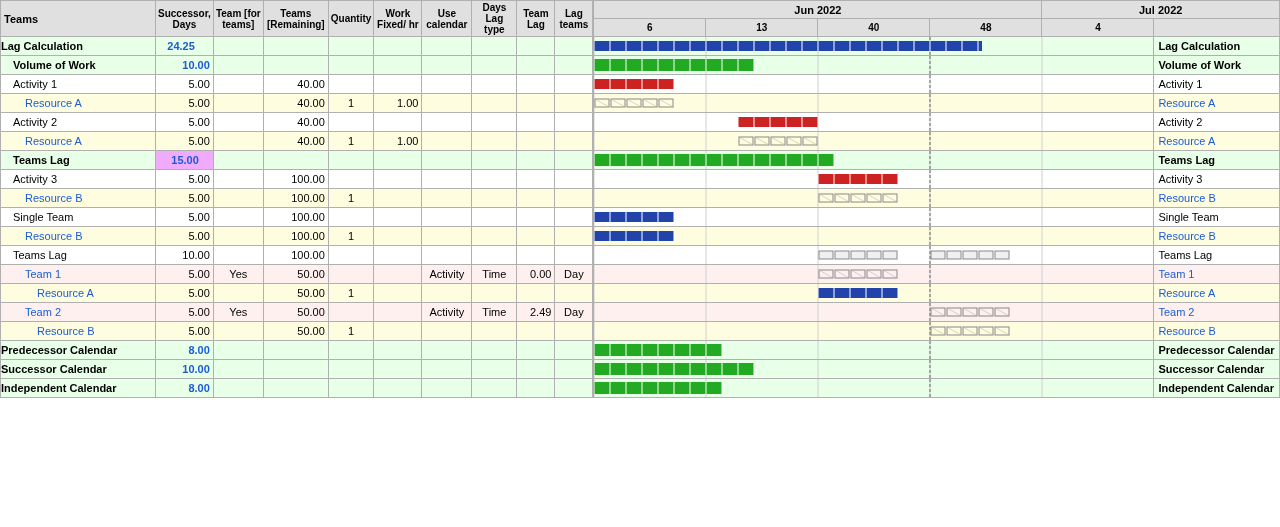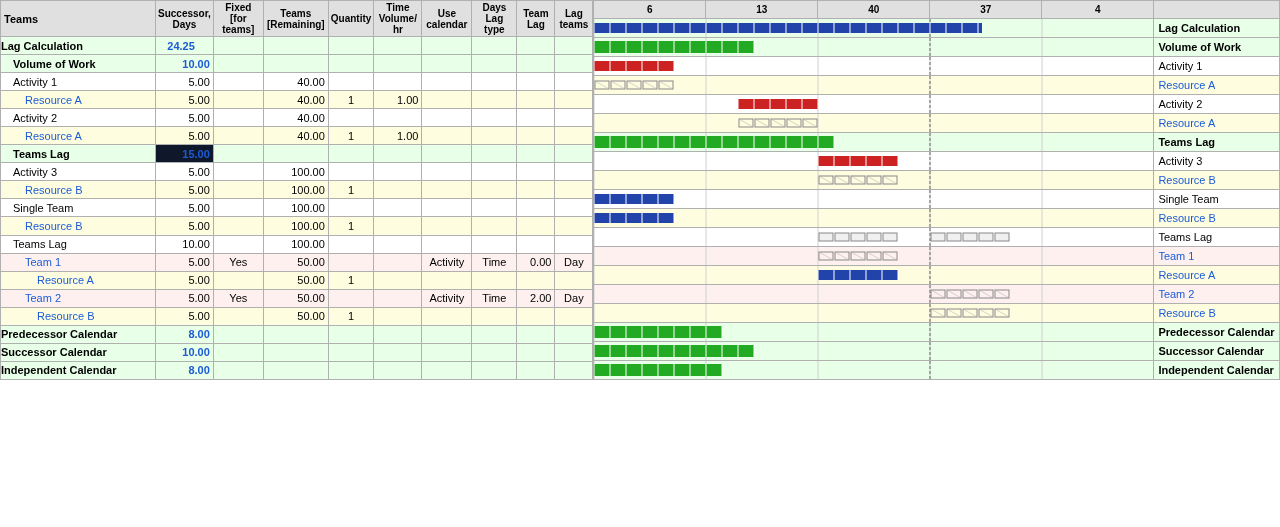--- a/index.html
+++ b/index.html
@@ -33,24 +33,24 @@
       <col style="width:48px">
       <col style="width:50px">
       <col style="width:45px">
       <col style="width:38px">
       <col style="width:38px">
     </colgroup>
     <thead>
       <tr>
         <th style="background:#e0e0e0;padding:1px 3px;text-align:left;">Teams</th>
         <th style="background:#e0e0e0;padding:1px 2px;text-align:center;font-size:10px;">Successor, Days</th>
-        <th style="background:#e0e0e0;padding:1px 2px;text-align:center;font-size:10px;">Fixed [for teams]</th>
+        <th style="background:#e0e0e0;padding:1px 2px;text-align:center;font-size:10px;">Team [for teams]</th>
         <th style="background:#e0e0e0;padding:1px 2px;text-align:center;font-size:10px;">Teams [Remaining]</th>
         <th style="background:#e0e0e0;padding:1px 2px;text-align:center;font-size:10px;">Quantity</th>
-        <th style="background:#e0e0e0;padding:1px 2px;text-align:center;font-size:10px;">Time Volume/ hr</th>
+        <th style="background:#e0e0e0;padding:1px 2px;text-align:center;font-size:10px;">Work Fixed/ hr</th>
         <th style="background:#e0e0e0;padding:1px 2px;text-align:center;font-size:10px;">Use calendar</th>
         <th style="background:#e0e0e0;padding:1px 2px;text-align:center;font-size:10px;">Days Lag type</th>
         <th style="background:#e0e0e0;padding:1px 2px;text-align:center;font-size:10px;">Team Lag</th>
         <th style="background:#e0e0e0;padding:1px 2px;text-align:center;font-size:10px;">Lag teams</th>
       </tr>
     </thead>
     <tbody id="left-tbody">
     <tr>
           <td style="background: rgb(232, 255, 232); font-weight: bold; padding-top: 1px; padding-bottom: 1px; padding-right: 2px; font-size: 11px;">Lag Calculation</td>
           <td style="background: rgb(232, 255, 232); color: rgb(26, 92, 214); font-weight: bold; text-align: right; padding-right: 18px; font-size: 11px;">24.25</td>
@@ -118,21 +118,21 @@
           <td style="background: rgb(255, 253, 224); text-align: right; padding-right: 3px; font-size: 11px;">40.00</td>
           <td style="background: rgb(255, 253, 224); text-align: center; font-size: 11px;">1</td>
           <td style="background: rgb(255, 253, 224); text-align: right; padding-right: 3px; font-size: 11px;">1.00</td>
           <td style="background: rgb(255, 253, 224); text-align: center; font-size: 11px;"></td>
           <td style="background: rgb(255, 253, 224); text-align: center; font-size: 11px;"></td>
           <td style="background: rgb(255, 253, 224); text-align: right; padding-right: 3px; font-size: 11px;"></td>
           <td style="background: rgb(255, 253, 224); text-align: center; font-size: 11px;"></td>
         </tr>
         <tr>
           <td style="background: rgb(232, 255, 232); padding: 1px 2px 1px 12px; font-weight: bold; font-size: 11px;">Teams Lag</td>
-          <td style="background: #0f172a; color: rgb(26, 92, 214); font-weight: bold; text-align: right; padding-right: 3px; font-size: 11px;">15.00</td>
+          <td style="background: #f0abfc; color: rgb(26, 92, 214); font-weight: bold; text-align: right; padding-right: 14px; font-size: 11px;">15.00</td>
           <td style="background: rgb(232, 255, 232); text-align: center; font-size: 11px;"></td>
           <td style="background: rgb(232, 255, 232); text-align: right; padding-right: 3px; font-size: 11px;"></td>
           <td style="background: rgb(232, 255, 232); text-align: center; font-size: 11px;"></td>
           <td style="background: rgb(232, 255, 232); text-align: right; padding-right: 3px; font-size: 11px;"></td>
           <td style="background: rgb(232, 255, 232); text-align: center; font-size: 11px;"></td>
           <td style="background: rgb(232, 255, 232); text-align: center; font-size: 11px;"></td>
           <td style="background: rgb(232, 255, 232); text-align: right; padding-right: 3px; font-size: 11px;"></td>
           <td style="background: rgb(232, 255, 232); text-align: center; font-size: 11px;"></td>
         </tr>
         <tr>
@@ -221,21 +221,21 @@
         </tr>
         <tr>
           <td style="background: rgb(255, 240, 240); padding: 1px 2px 1px 24px; color: rgb(26, 92, 214); font-size: 11px;">Team 2</td>
           <td style="background: rgb(255, 240, 240); text-align: right; padding-right: 3px; font-size: 11px;">5.00</td>
           <td style="background: rgb(255, 240, 240); text-align: center; font-size: 11px;">Yes</td>
           <td style="background: rgb(255, 240, 240); text-align: right; padding-right: 3px; font-size: 11px;">50.00</td>
           <td style="background: rgb(255, 240, 240); text-align: center; font-size: 11px;"></td>
           <td style="background: rgb(255, 240, 240); text-align: right; padding-right: 3px; font-size: 11px;"></td>
           <td style="background: rgb(255, 240, 240); text-align: center; font-size: 11px;">Activity</td>
           <td style="background: rgb(255, 240, 240); text-align: center; font-size: 11px;">Time</td>
-          <td style="background: rgb(255, 240, 240); text-align: right; padding-right: 3px; font-size: 11px;">2.00</td>
+          <td style="background: rgb(255, 240, 240); text-align: right; padding-right: 3px; font-size: 11px;">2.49</td>
           <td style="background: rgb(255, 240, 240); text-align: center; font-size: 11px;">Day</td>
         </tr>
         <tr>
           <td style="background: rgb(255, 253, 224); padding: 1px 2px 1px 36px; color: rgb(26, 92, 214); font-size: 11px;">Resource B</td>
           <td style="background: rgb(255, 253, 224); text-align: right; padding-right: 3px; font-size: 11px;">5.00</td>
           <td style="background: rgb(255, 253, 224); text-align: center; font-size: 11px;"></td>
           <td style="background: rgb(255, 253, 224); text-align: right; padding-right: 3px; font-size: 11px;">50.00</td>
           <td style="background: rgb(255, 253, 224); text-align: center; font-size: 11px;">1</td>
           <td style="background: rgb(255, 253, 224); text-align: right; padding-right: 3px; font-size: 11px;"></td>
           <td style="background: rgb(255, 253, 224); text-align: center; font-size: 11px;"></td>
@@ -288,24 +288,28 @@
 
         <col style="width:112px">
         <col style="width:112px">
         <col style="width:112px">
         <col style="width:112px">
         <col style="width:112px">
         <col style="width:auto">
       </colgroup>
       <thead>
         <tr>
+          <th colspan="4" style="background:#e0e0e0; text-align:center; font-size:11px; font-weight:bold; border:1px solid #b0b0b0;">Jun 2022</th>
+          <th colspan="2" style="background:#e0e0e0; text-align:center; font-size:11px; font-weight:bold; border:1px solid #b0b0b0;">Jul 2022</th>
+        </tr>
+        <tr>
           <th style="background:#e0e0e0; text-align:center; font-size:10px; border:1px solid #b0b0b0;">6</th>
           <th style="background:#e0e0e0; text-align:center; font-size:10px; border:1px solid #b0b0b0;">13</th>
           <th style="background:#e0e0e0; text-align:center; font-size:10px; border:1px solid #b0b0b0;">40</th>
-          <th style="background:#e0e0e0; text-align:center; font-size:10px; border:1px solid #b0b0b0;">37</th>
+          <th style="background:#e0e0e0; text-align:center; font-size:10px; border:1px solid #b0b0b0;">48</th>
           <th style="background:#e0e0e0; text-align:center; font-size:10px; border:1px solid #b0b0b0;">4</th>
           <th style="background:#e0e0e0; border:1px solid #b0b0b0;"></th>
         </tr>
       </thead>
       <tbody id="gantt-tbody">
       <tr>
             <td colspan="5" style="background: rgb(232, 255, 232); padding: 0px; position: relative;">
               <svg width="560" height="18" style="display: block;">
                 <line x1="0" y1="0" x2="0" y2="18" stroke="#d0d0d0" stroke-width="1"></line>
                 <line x1="112" y1="0" x2="112" y2="18" stroke="#d0d0d0" stroke-width="1"></line>

